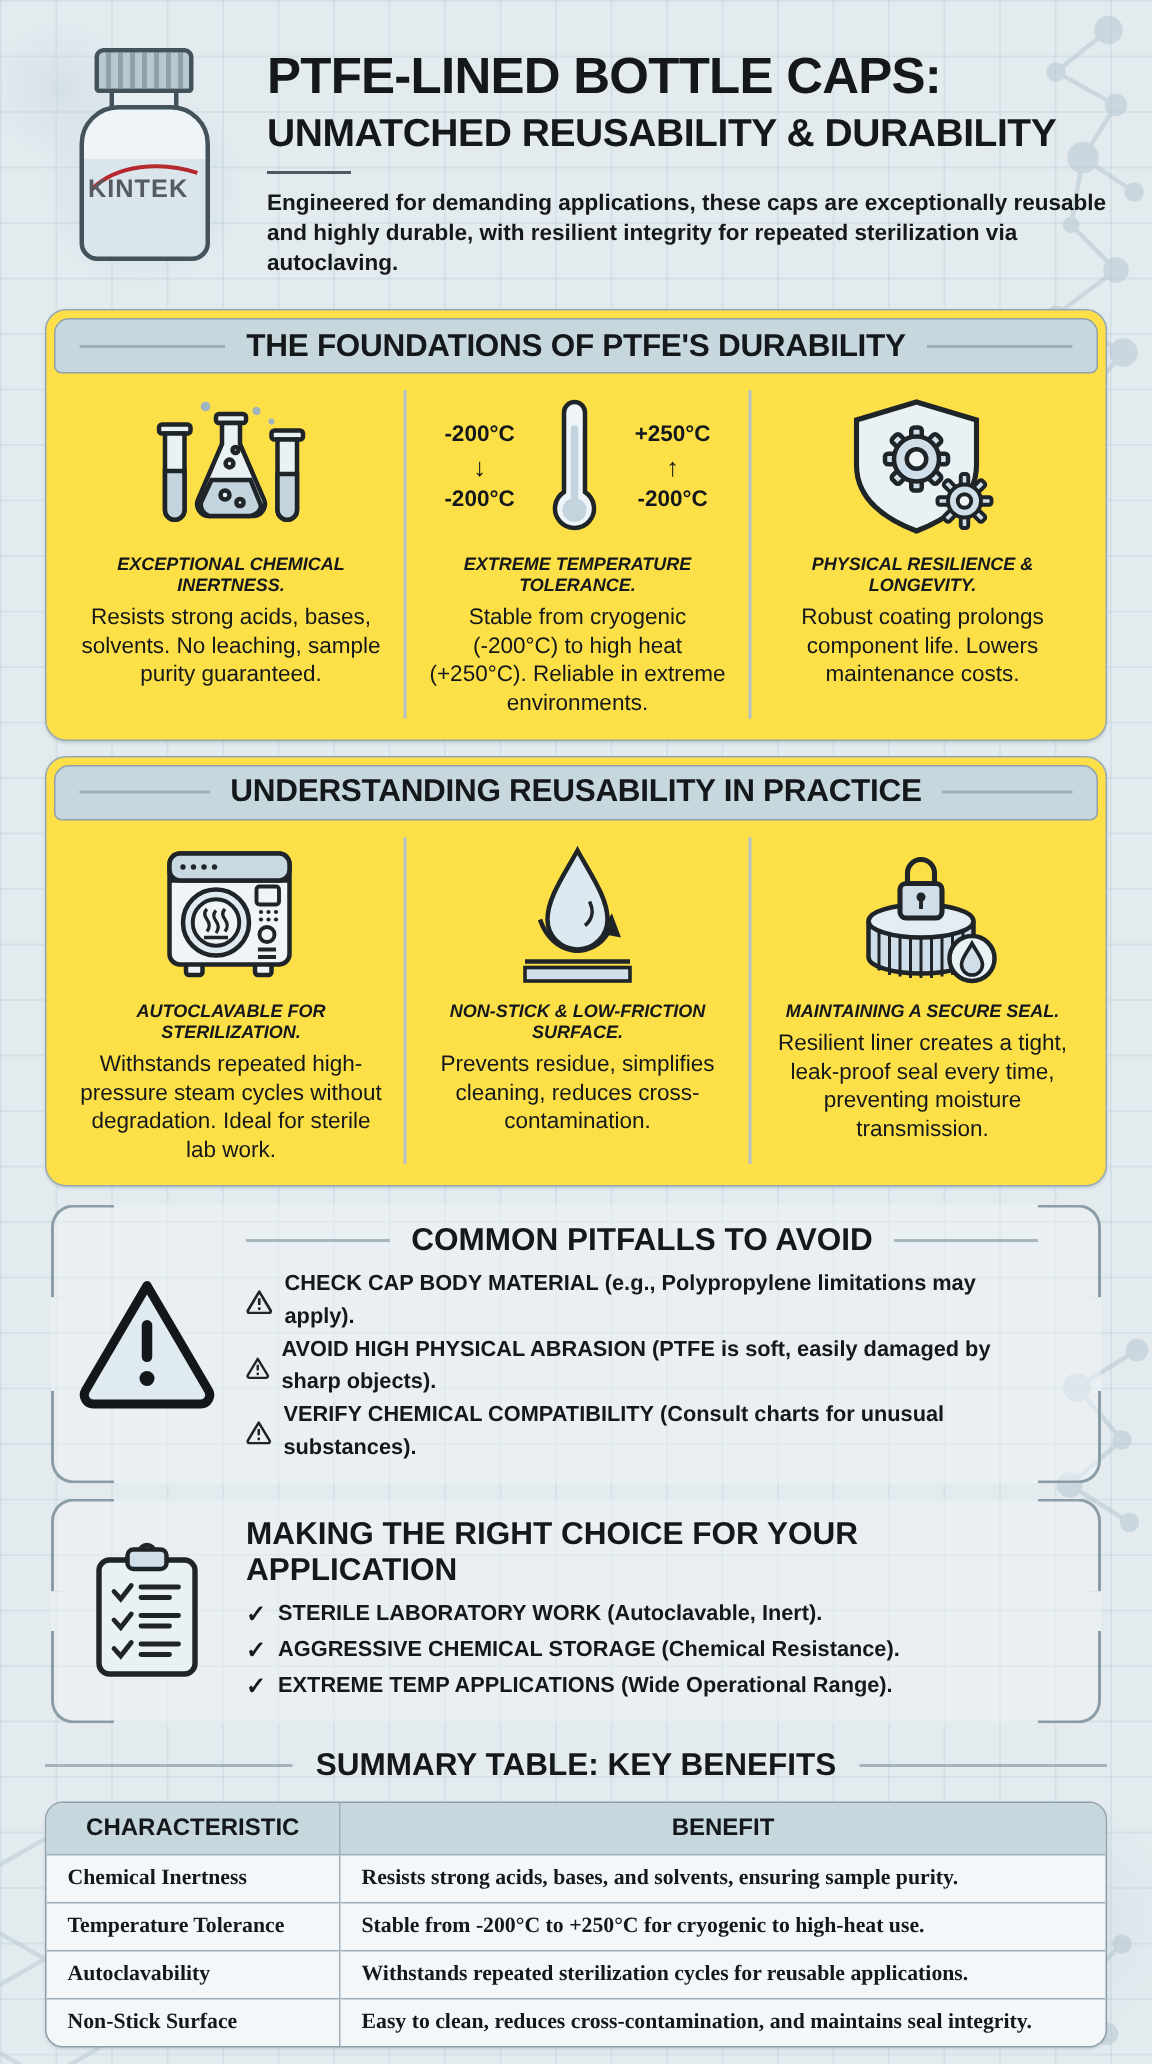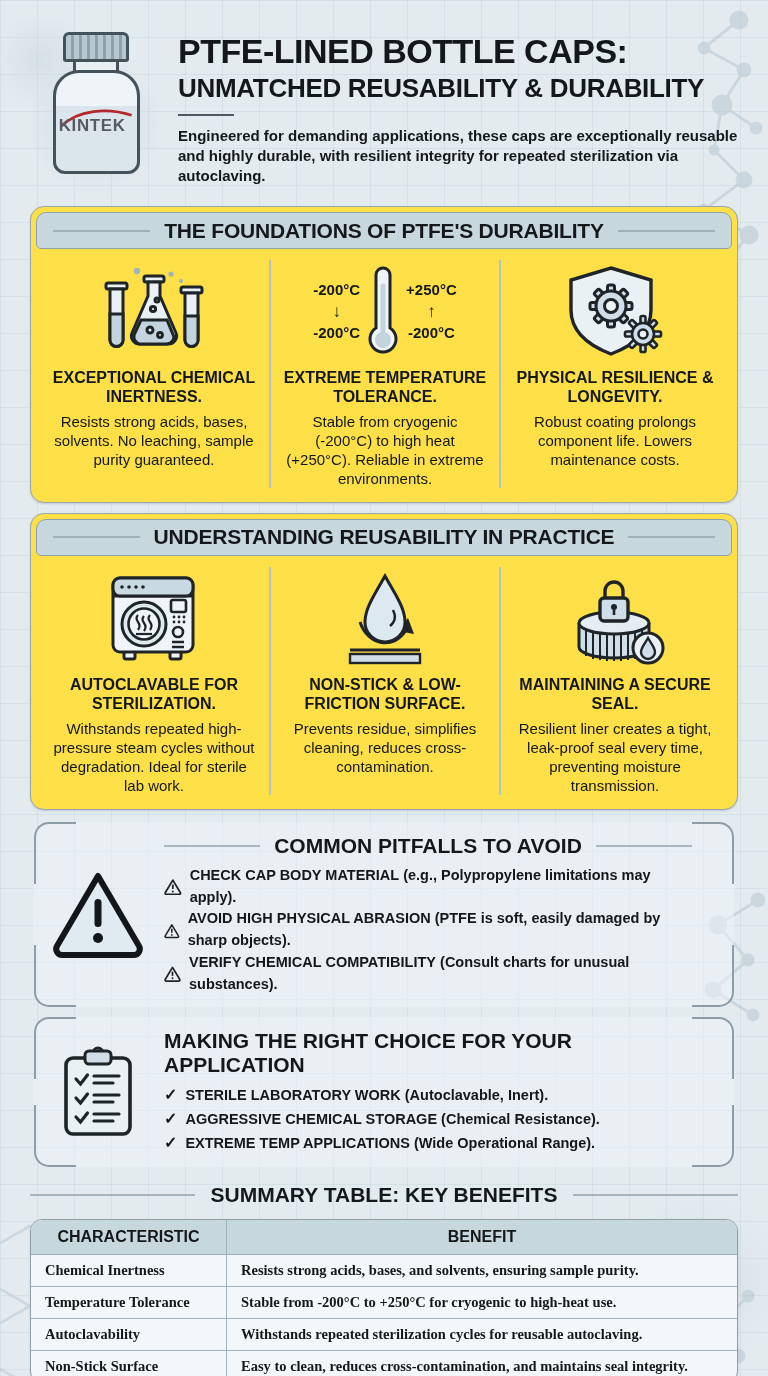--- a/index.html
+++ b/index.html
@@ -53,25 +53,25 @@
   .sec-bar {
     display:flex; align-items:center; margin:5px; height:37px; padding:0 16px;
     background:#c7d7de; border:1px solid #8ea0aa; border-radius:10px 10px 5px 5px;
   }
   .sec-bar .line { flex:1; height:2px; background:#7d909b; opacity:.55; }
   .sec-title { font-size:21px; font-weight:800; letter-spacing:-.2px; padding:0 14px; white-space:nowrap; }
   .cols { display:grid; grid-template-columns:1fr 1fr 1fr; padding:6px 8px 14px; }
   .col { padding:2px 12px 0; text-align:center; display:flex; flex-direction:column; align-items:center; }
   .col + .col { border-left:2px solid #b3c2ca; }
   .icon-box { height:100px; display:flex; align-items:center; justify-content:center; }
-  .col h3 { font-size:16px; font-weight:800; line-height:1.18; margin:7px 0 5px; }
+  .col h3 { font-size:12px; font-weight:800; line-height:1.18; margin:7px 0 5px;font-style:italic; }
   .col p { font-size:15px; font-weight:400; line-height:1.27; margin:0; }
 
   
-  .thermo { display:flex; align-items:center; gap:4px; }
+  .thermo { display:flex; align-items:center; gap:21px; }
   .thermo .lab { font-size:15px; font-weight:800; line-height:1.35; text-align:center; }
   .thermo .arr { font-size:17px; font-weight:800; }
 
   
   .frame-card { position:relative; margin:12px 4px 0; padding:12px 42px 12px 16px; background:rgba(238,243,246,.55); border-radius:16px; }
   .corner { position:absolute; width:42px; height:62px; border:2px solid #8c9da7; }
   .corner.tl { top:0; left:0; border-right:none; border-bottom:none; border-top-left-radius:15px; }
   .corner.tr { top:0; right:0; border-left:none; border-bottom:none; border-top-right-radius:15px; }
   .corner.bl { bottom:0; left:0; border-right:none; border-top:none; border-bottom-left-radius:15px; }
   .corner.br { bottom:0; right:0; border-left:none; border-top:none; border-bottom-right-radius:15px; }
@@ -483,21 +483,21 @@
     <div class="trow">
       <div>Chemical Inertness</div>
       <div>Resists strong acids, bases, and solvents, ensuring sample purity.</div>
     </div>
     <div class="trow">
       <div>Temperature Tolerance</div>
       <div>Stable from -200°C to +250°C for cryogenic to high-heat use.</div>
     </div>
     <div class="trow">
       <div>Autoclavability</div>
-      <div>Withstands repeated sterilization cycles for reusable autoclaving.</div>
+      <div>Withstands repeated sterilization cycles for reusable applications.</div>
     </div>
     <div class="trow">
       <div>Non-Stick Surface</div>
       <div>Easy to clean, reduces cross-contamination, and maintains seal integrity.</div>
     </div>
   </div>
 
 </div>
 
 </body></html>

